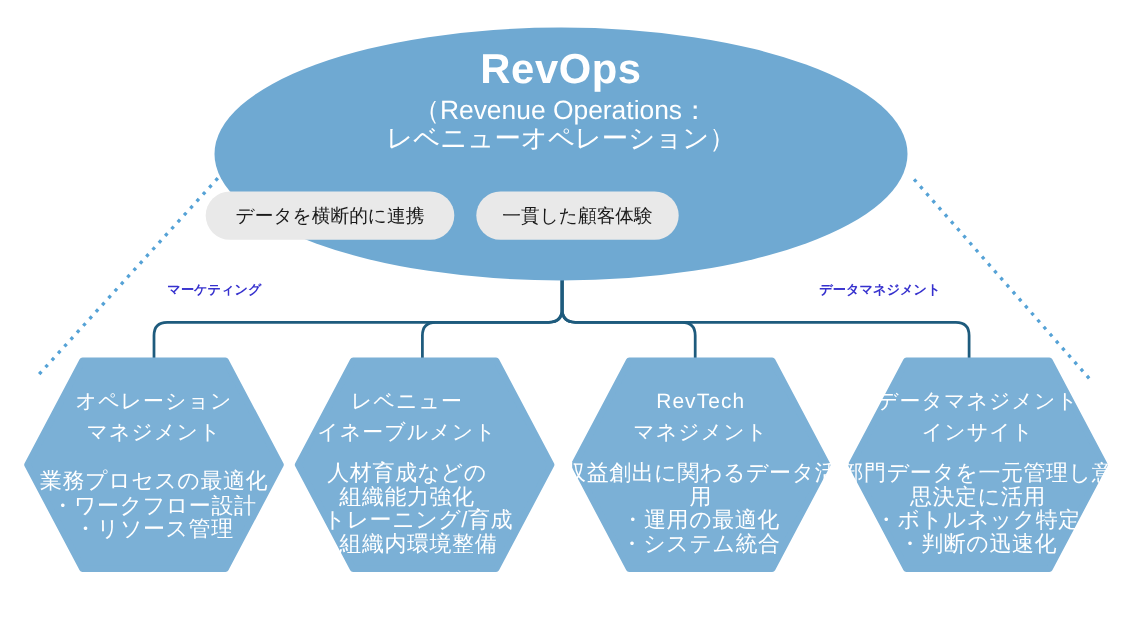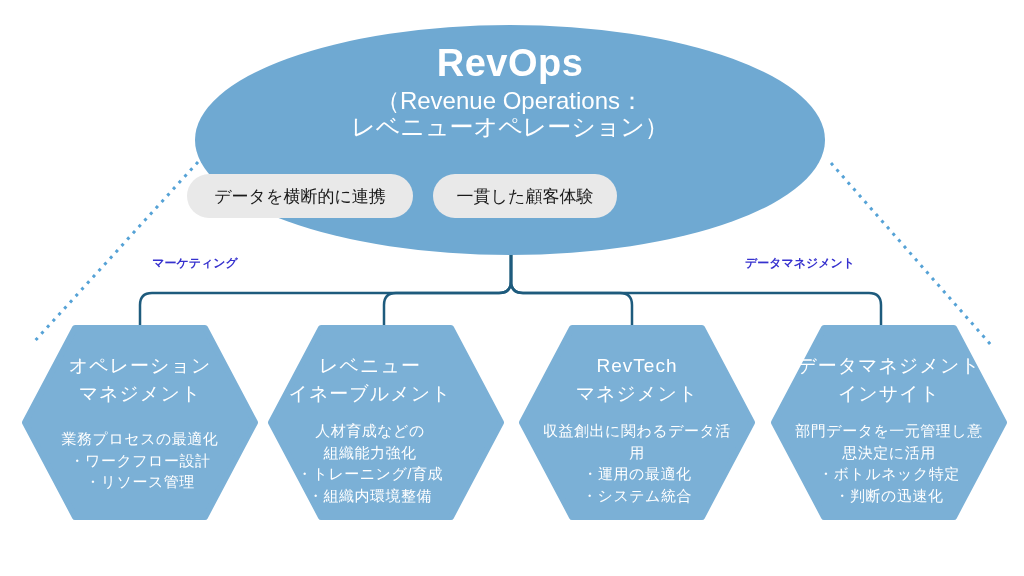--- a/index.html
+++ b/index.html
@@ -95,21 +95,21 @@
   .hex-text-1 { left: 9px; }
   .hex-text-2 { left: 239px; }
   .hex-text-3 { left: 506px; }
   .hex-text-4 { left: 758px; }
   .hex-title {
     font-size: 19px;
     line-height: 28px;
     letter-spacing: 1px;
   }
   .hex-body {
-    font-size: 15px;
+    font-size: 20px;
     line-height: 21.5px;
     letter-spacing: 0.5px;
   }
   .body-gap-lg { margin-top: 20px; }
   .body-gap-sm { margin-top: 12px; }
 </style>
 </head>
 <body>
 
 <div class="stage">

